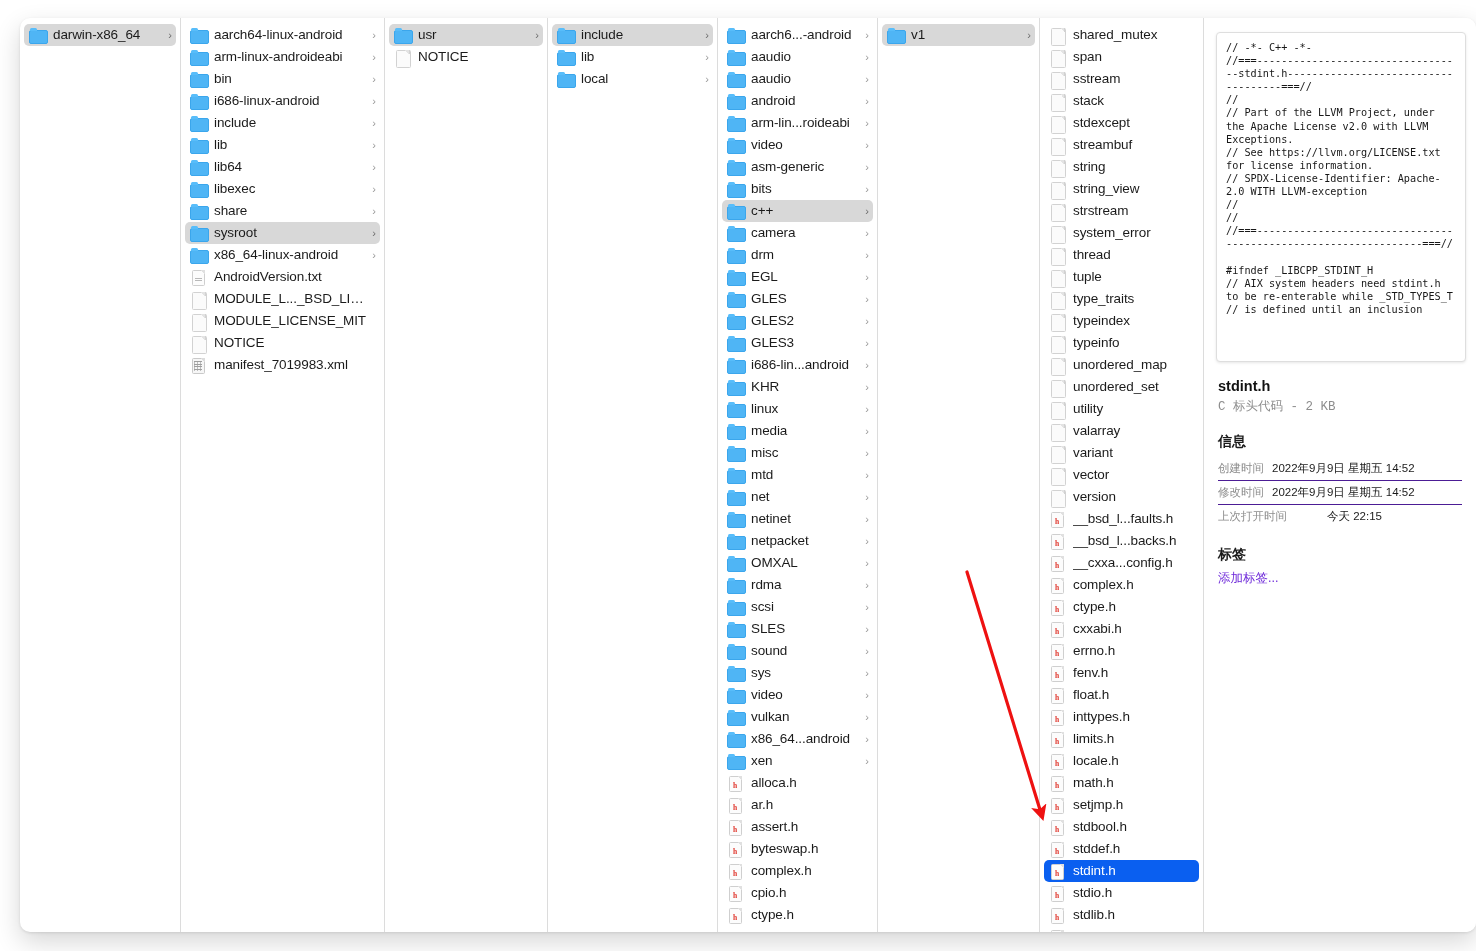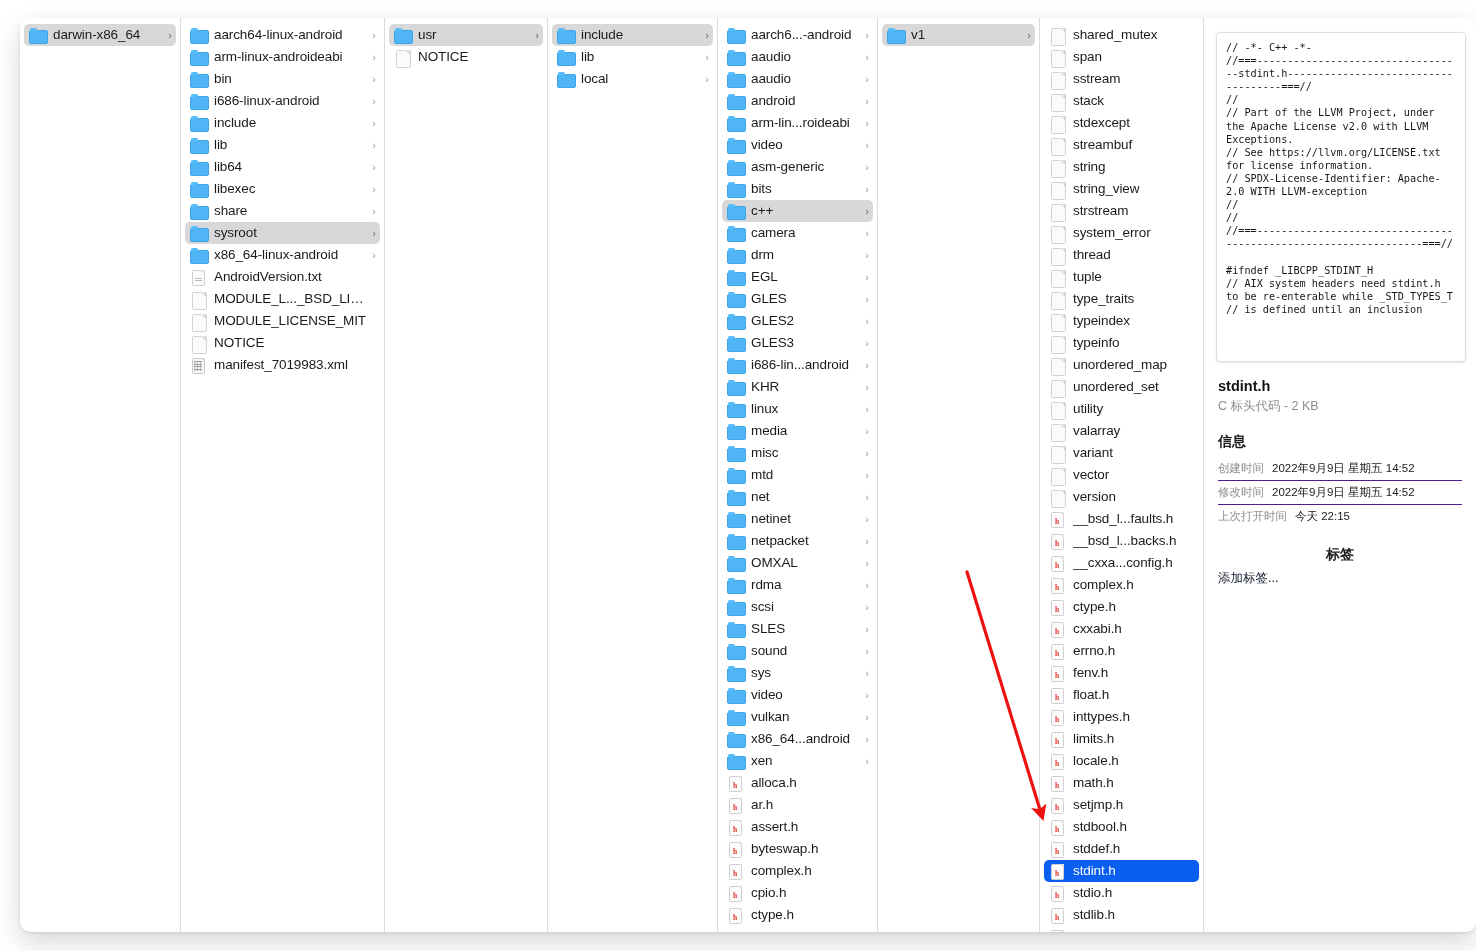--- a/index.html
+++ b/index.html
@@ -180,40 +180,40 @@
     line-height: 13.1px;
     color: #171717;
     white-space: pre-wrap;
     word-break: break-word;
   }
   .info-block { padding: 16px 14px 0 14px; }
   .info-title {
     font-size: 14.5px; font-weight: bold; color: #111111;
     margin-bottom: 4px;
   }
-  .info-sub { font-size: 12.5px; color: #8d8d8d; margin-bottom: 18px; }
+  .info-sub { font-size: 12.5px; color: #8d8d8d; margin-bottom: 18px; font-family: Liberation Mono, monospace; }
   .section-head {
     font-size: 14px; font-weight: bold; color: #1b1b1b;
     margin-bottom: 6px;
   }
   .meta-row {
     display: flex; justify-content: space-between; align-items: baseline;
     border-bottom: 1px solid #4c1d95;
     padding: 4px 0 4px 0;
     white-space: nowrap;
   }
-  .meta-row:last-of-type { border-bottom: none; }
+  .meta-row:last-of-type { border-bottom: none; gap: 32px; }
   .meta-key { font-size: 11.5px; color: #8d8d8d; flex: 0 0 auto; }
   .meta-val {
     font-size: 11.5px; color: #1b1b1b; flex: 1 1 auto;
     text-align: left; overflow: hidden;
     margin-left: 8px;
   }
-  .tags-head { margin-top: 18px; text-align: center; }
-  .tags-placeholder { font-size: 12.5px; color: #0f172a; margin-top: 4px; }
+  .tags-head { margin-top: 18px; }
+  .tags-placeholder { font-size: 12.5px; color: #6d28d9; margin-top: 4px; }
 
   
   .annot-arrow {
     position: absolute; left: 0; top: 0;
     width: 1476px; height: 951px;
     pointer-events: none;
   }
 </style>
 </head>
 <body>

